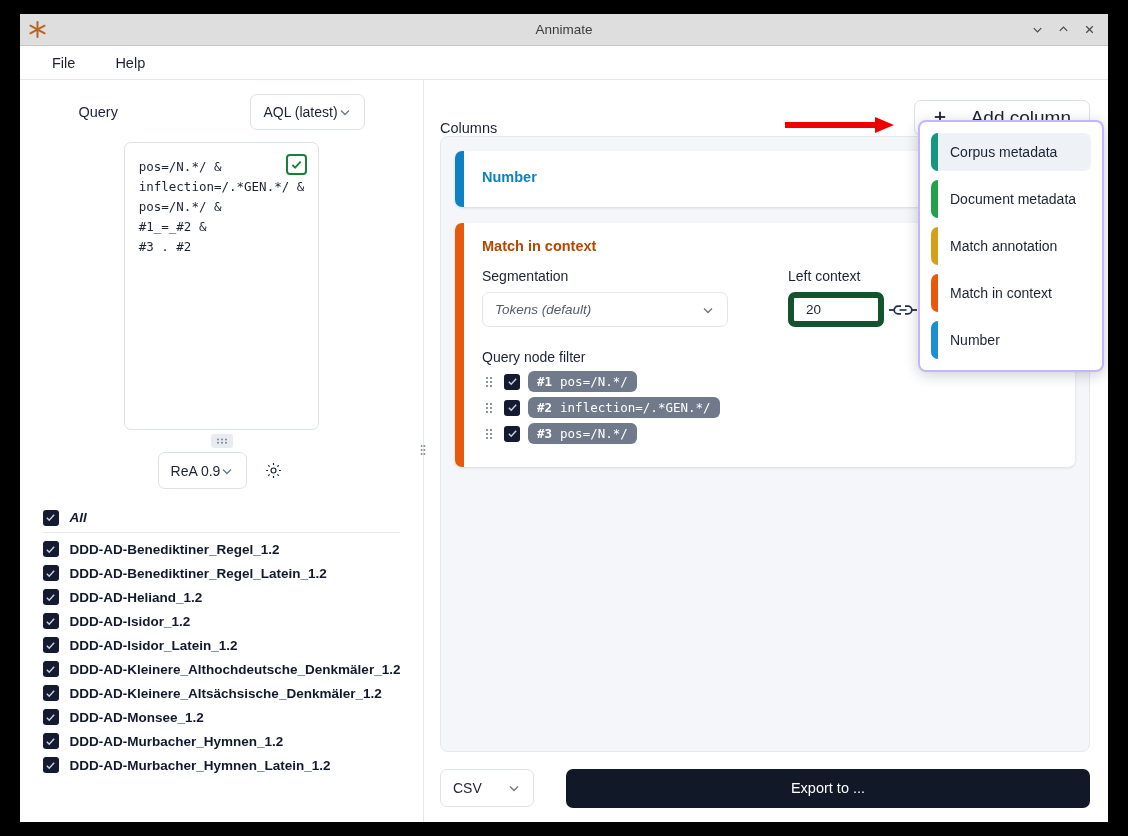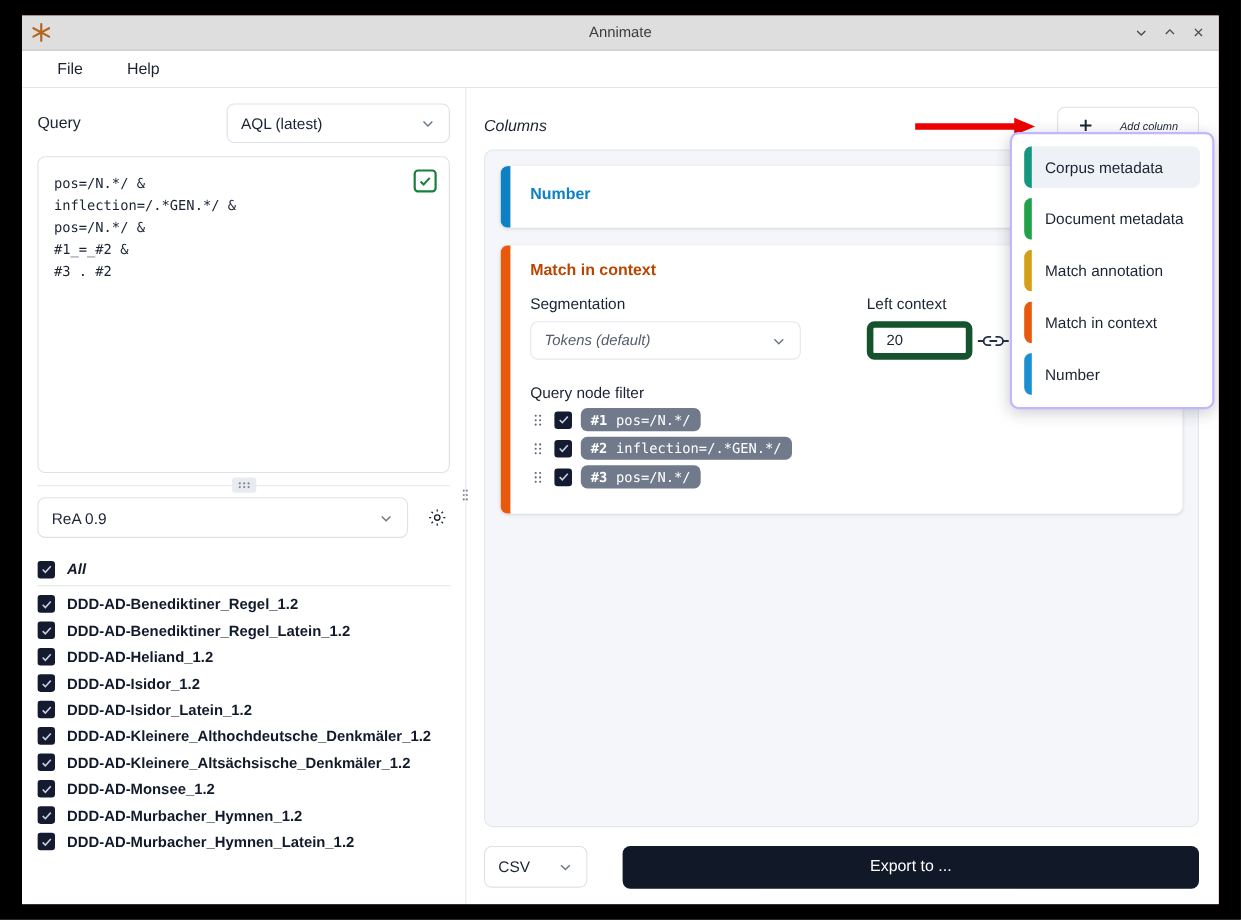--- a/index.html
+++ b/index.html
@@ -49,20 +49,21 @@
     font-size: 14.5px; color: #1b2333; margin-right: 32px;
     padding: 3px 4px; cursor: default;
   }
   
   .body-wrap { flex: 1 1 auto; display: flex; min-height: 0; background:#fff; }
   .left-pane {
     width: 404px; flex: 0 0 404px; padding: 14px 14px 0 14px;
     display: flex; flex-direction: column; min-height: 0;
     border-right: 1px solid #e4e8ec;
     position: relative;
+    align-items: center;
   }
   .query-head { display: flex; align-items: center; gap: 12px; margin-bottom: 12px; }
   .query-label { font-size: 14.5px; color: #1b2333; width: 160px; }
   .select {
     flex: 1 1 auto; height: 36px; border: 1px solid #dde2e8; border-radius: 7px;
     background: #fff; display: flex; align-items: center;
     padding: 0 12px; font-size: 14px; color: #1b2333; position: relative;
   }
   .select .chev { margin-left: auto; color: #6b7685; display:flex; }
   .query-box {
@@ -111,27 +112,27 @@
   .vsplit {
     position: absolute; right: -5px; top: 50%; margin-top:-7px;
     width: 10px; height: 14px; z-index: 5;
     display:flex; align-items:center; justify-content:center; color:#7b8694;
   }
   
   .right-pane {
     flex: 1 1 auto; padding: 14px 18px 14px 16px;
     display: flex; flex-direction: column; min-width: 0; position: relative;
   }
-  .cols-head { display: flex; align-items: center; height: 42px; flex: 0 0 42px; font-style: italic; }
+  .cols-head { display: flex; align-items: flex-end; height: 42px; flex: 0 0 42px; }
   .cols-title { font-size: 14.5px; color: #1b2333; }
   .arrow-annot { margin-left: auto; margin-right: 18px; display:flex; }
   .add-col-btn {
     height: 36px; border: 1px solid #dde2e8; border-radius: 7px;
     background: #fff; display: flex; align-items: center; gap: 24px;
-    padding: 0 18px; font-size: 10px; color: #1b2333; cursor: pointer;
+    padding: 0 18px; font-size: 19px; color: #1b2333; cursor: pointer;
   }
   .cards-area {
     flex: 1 1 auto; background: #f4f6f9; border: 1px solid #e4e8ec;
     border-radius: 8px; padding: 14px; min-height: 0; overflow: hidden;
   }
   .card {
     background: #fff; border-radius: 7px; margin-bottom: 16px;
     box-shadow: 0 1px 3px rgba(20,30,50,.13);
     display: flex; overflow: hidden; position: relative;
   }

